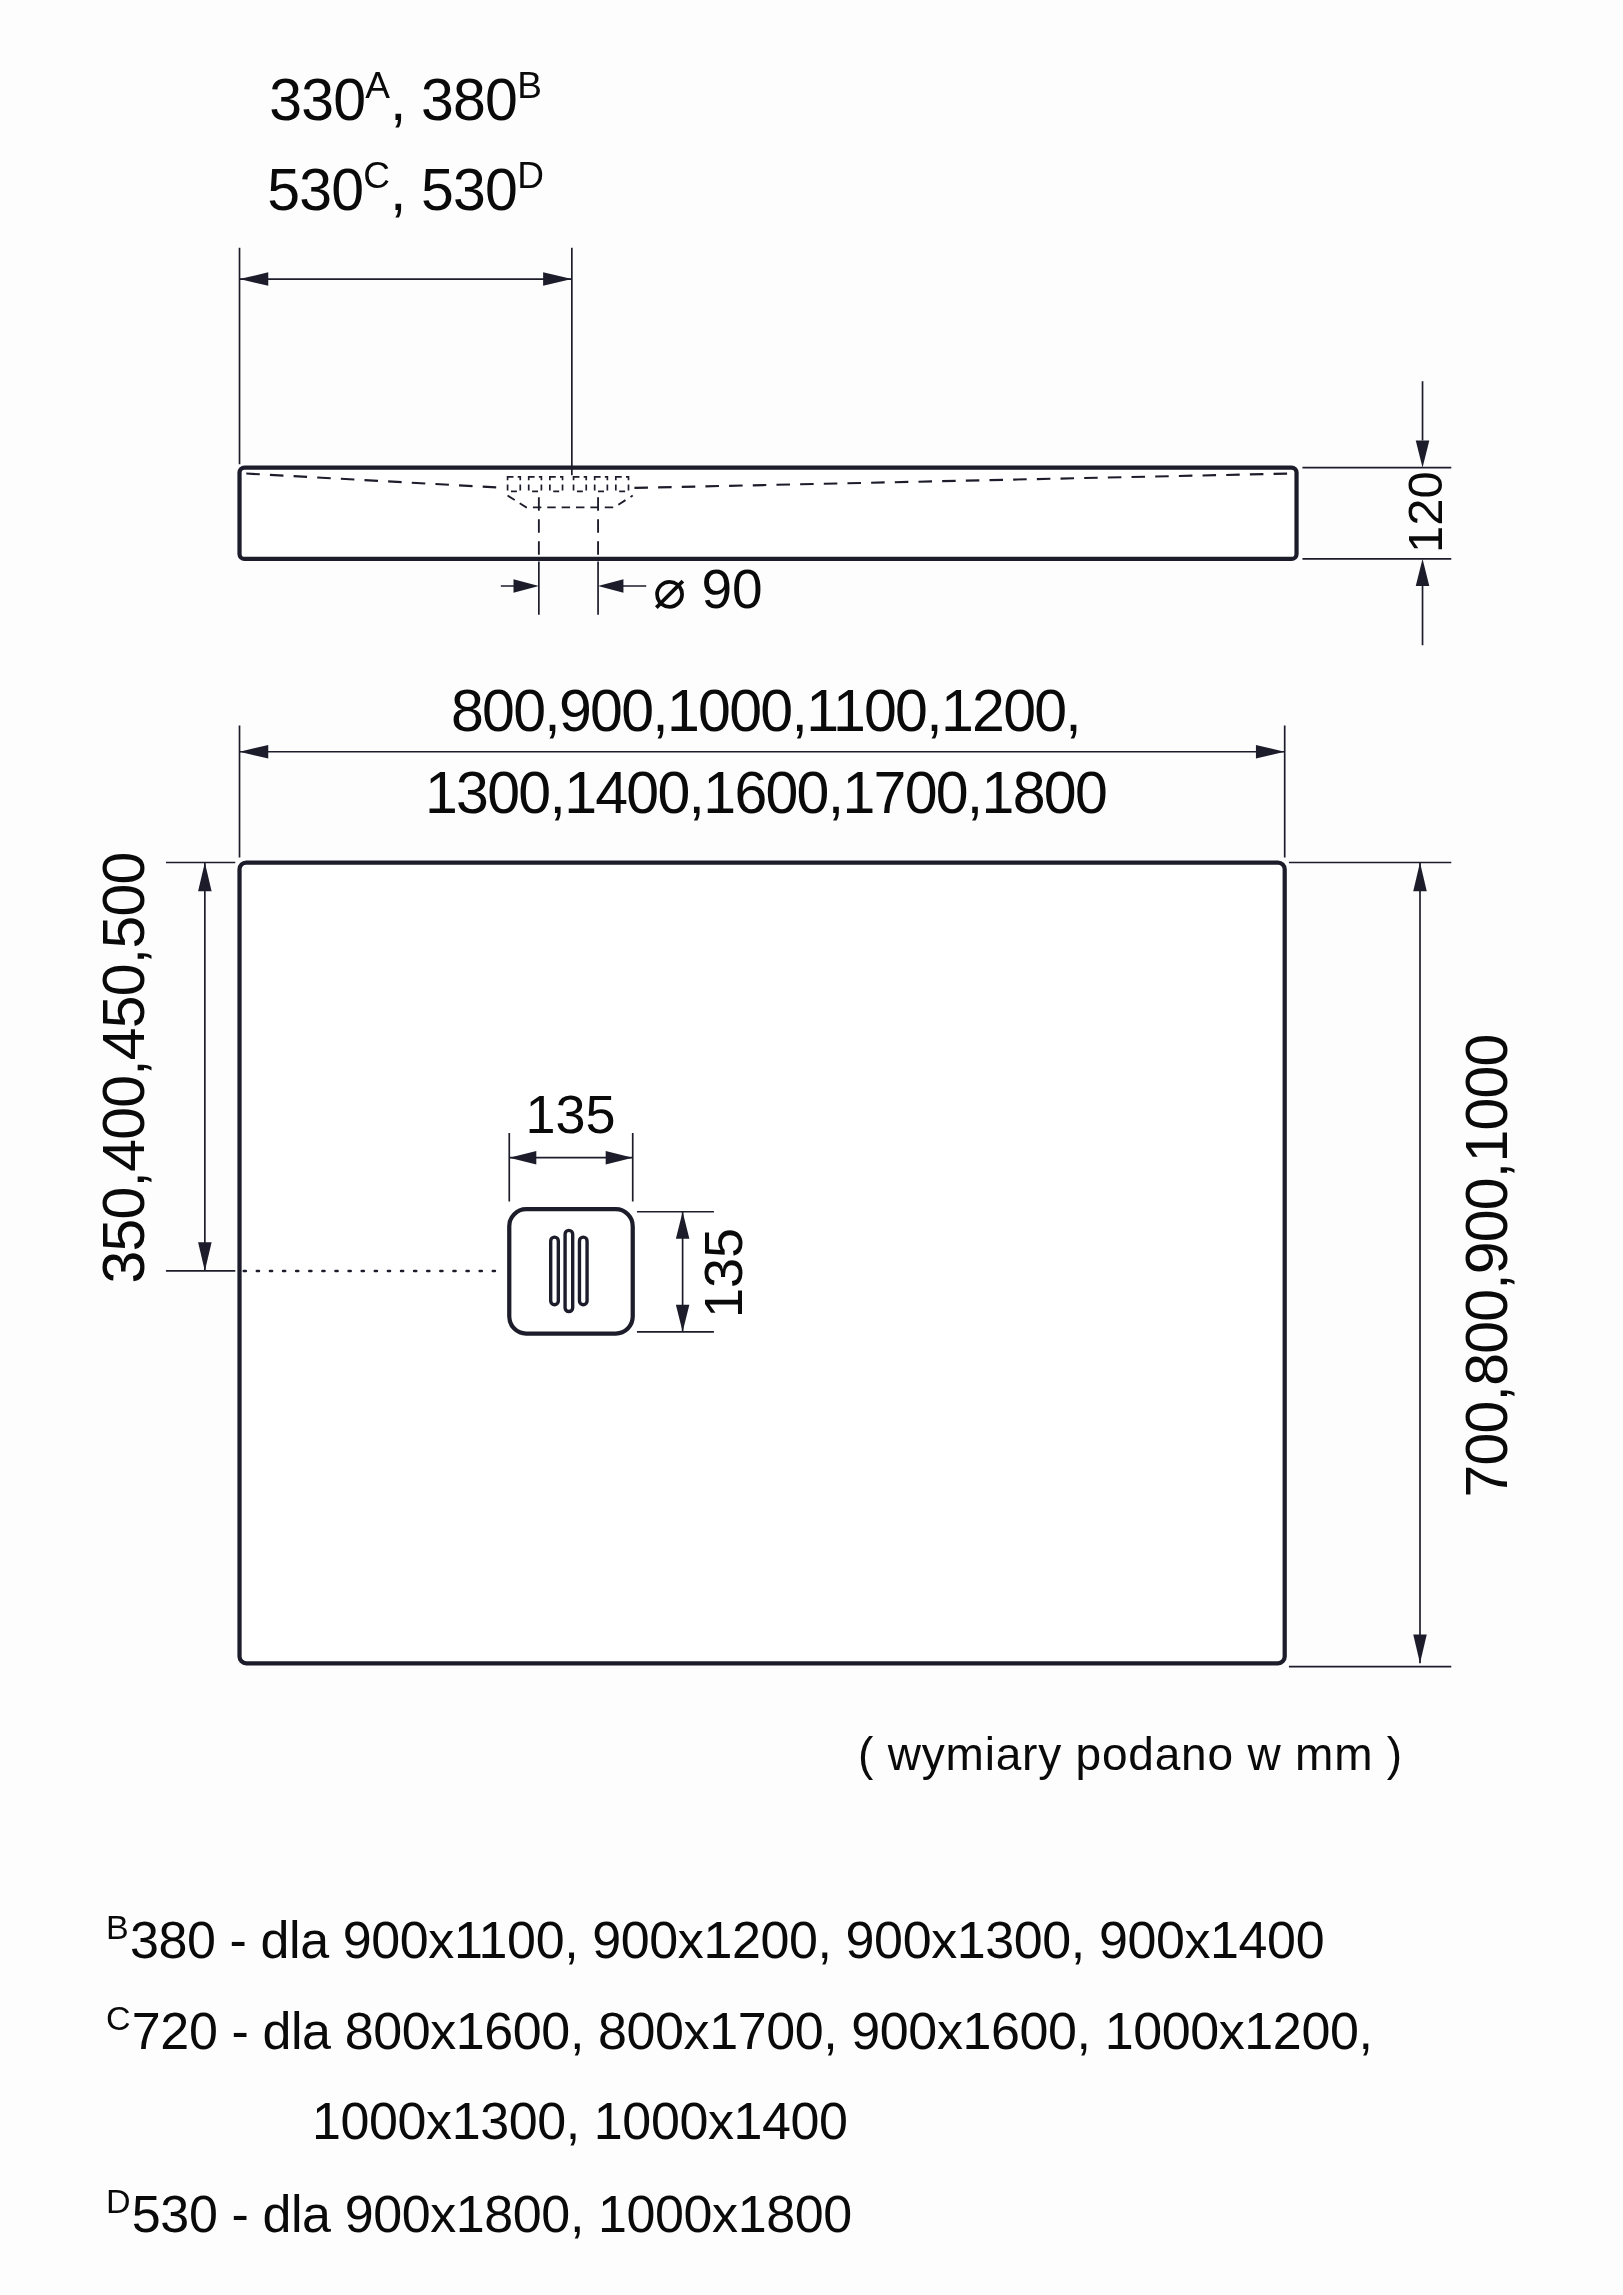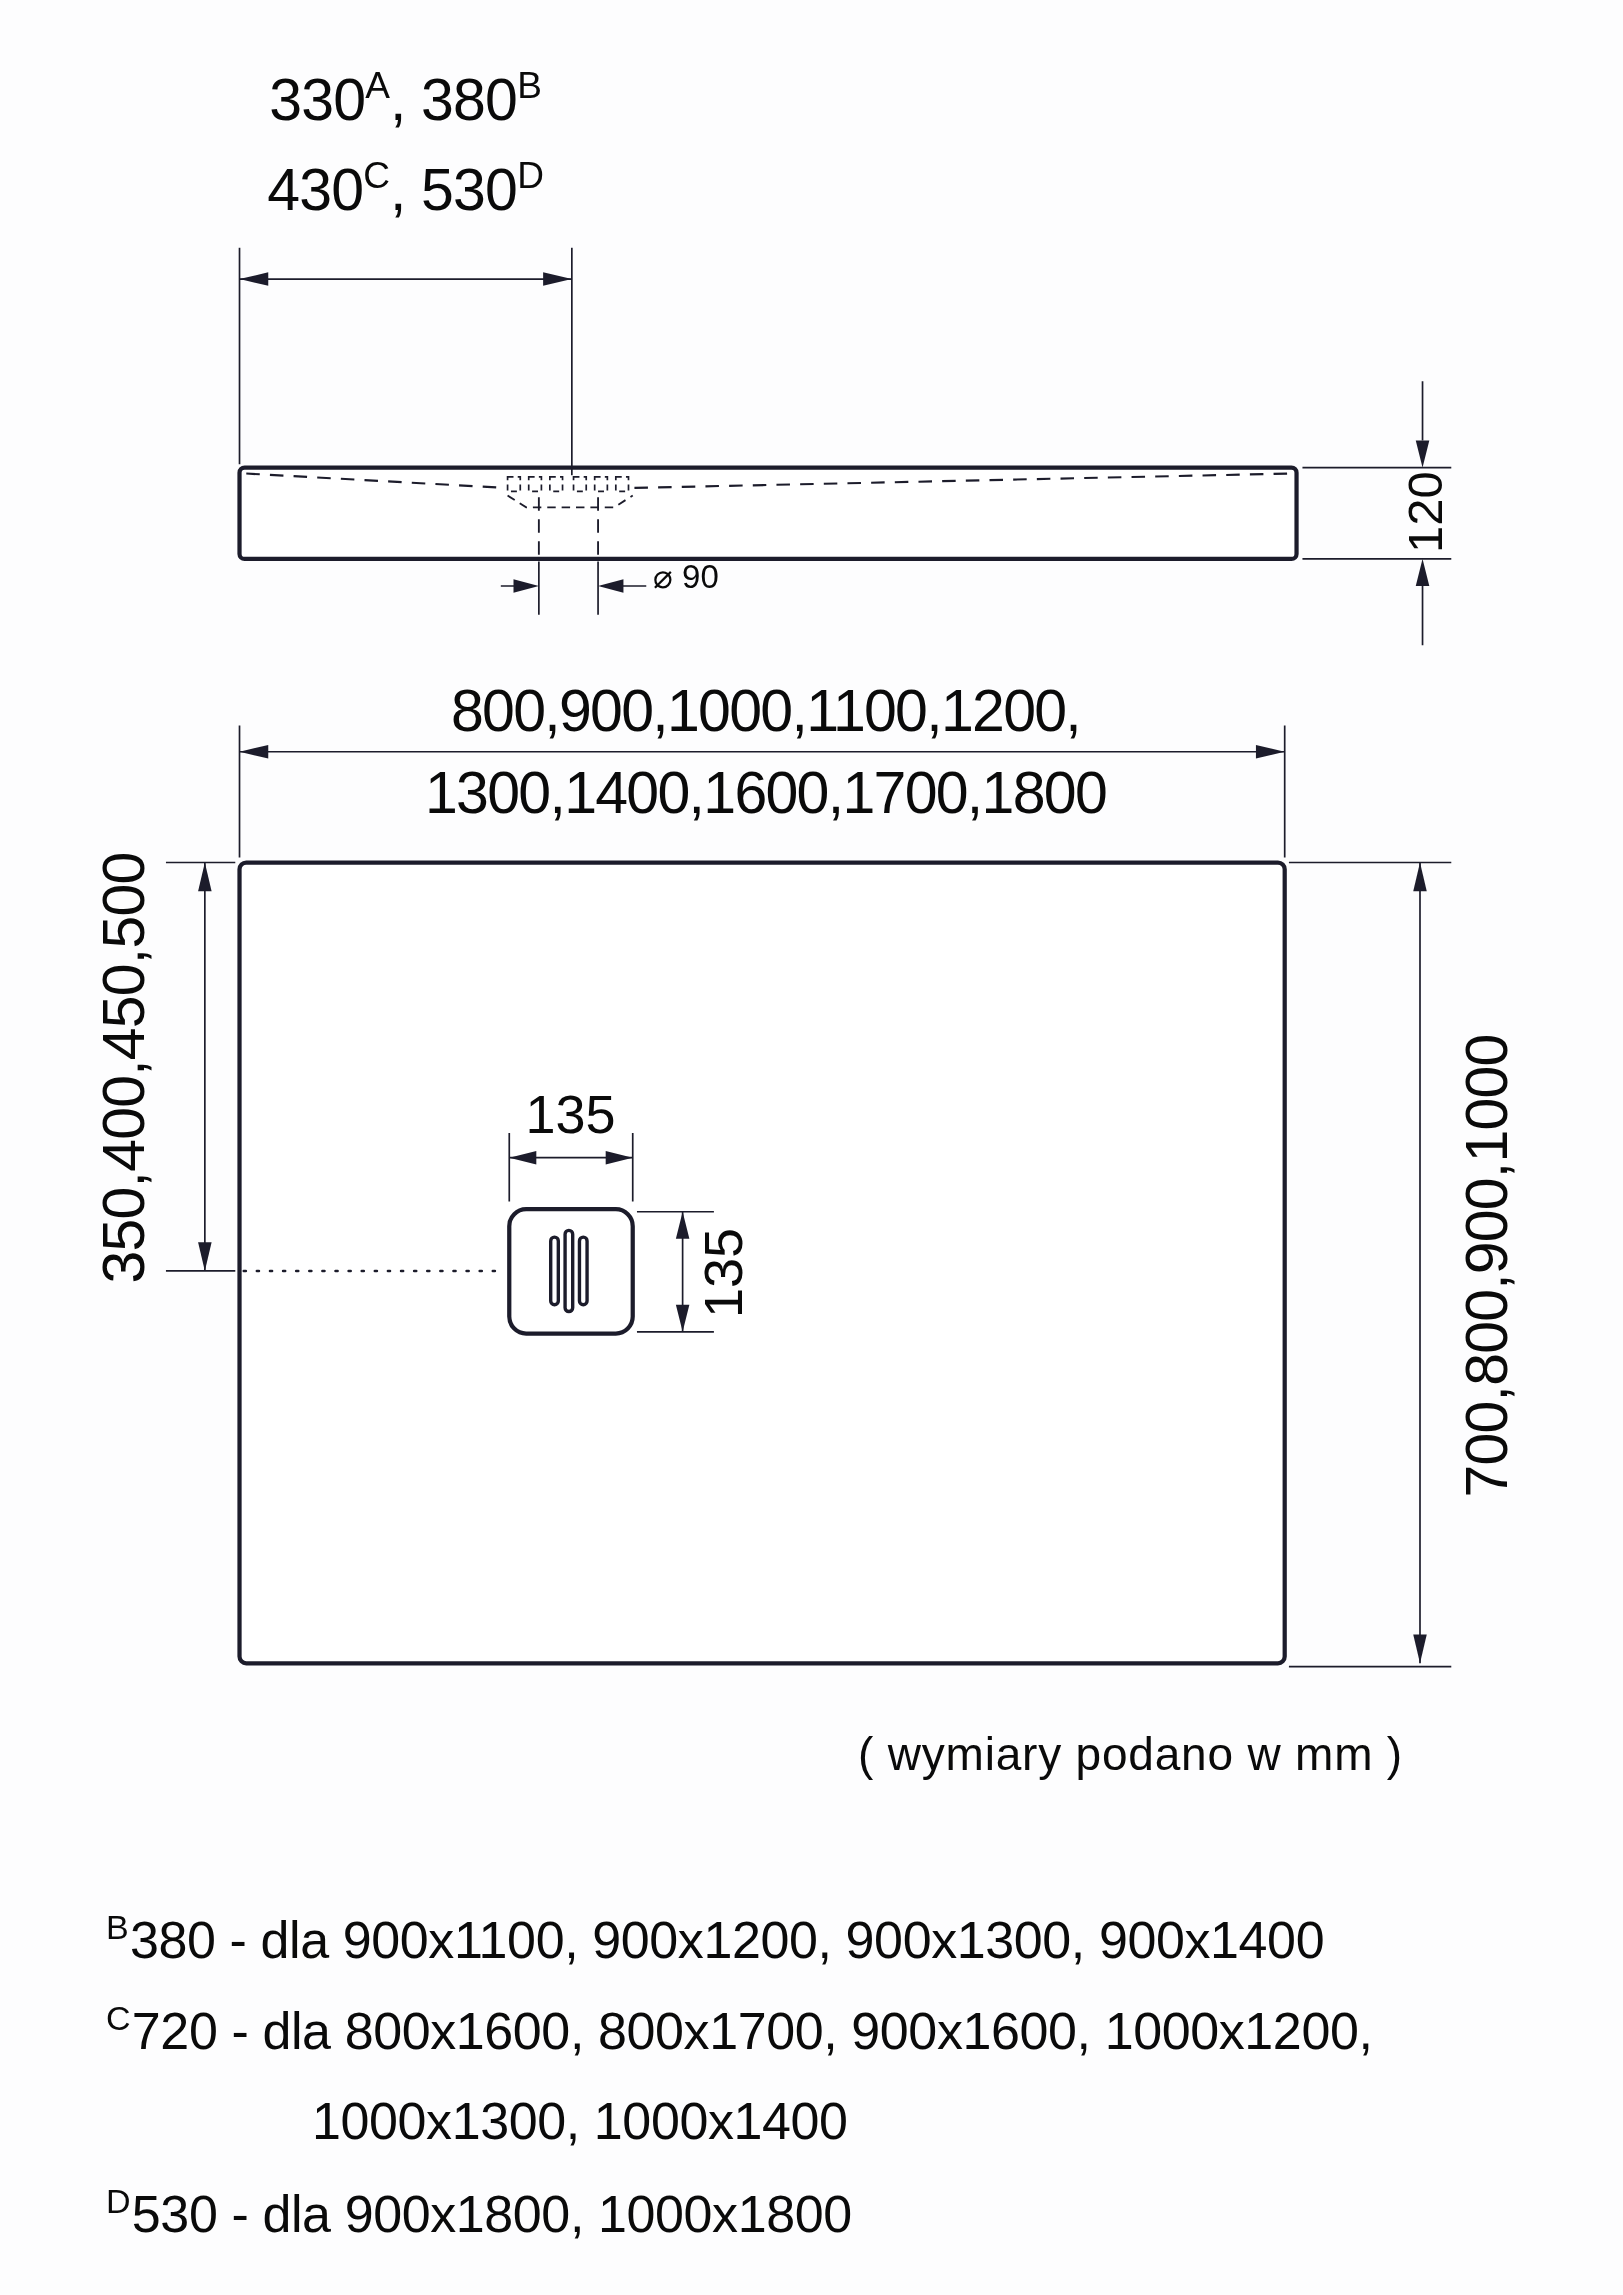--- a/index.html
+++ b/index.html
@@ -97,26 +97,26 @@
 
       <path d="M1524 1020 L1716 1020 M1524 1971 L1716 1971"></path>
       <path d="M1679 1020 L1679 1967"></path>
       <polygon points="1679,1020 1671,1054 1687,1054" fill="#1c1c2b" stroke="none"></polygon>
       <polygon points="1679,1967 1671,1933 1687,1933" fill="#1c1c2b" stroke="none"></polygon>
     </g>
   </svg>
 
   <div class="txt dim center twoline" style="left:211px;top:59px;width:389px;">
     <div><span>330</span><span class="sup">A</span><span>, 380</span><span class="sup">B</span></div>
-    <div><span>430</span><span class="sup">C</span><span>, 530</span><span class="sup">D</span></div>
+    <div><span>530</span><span class="sup">C</span><span>, 530</span><span class="sup">D</span></div>
   </div>
 
   <div class="txt center rot" style="left:1340px;top:484px;width:169px;font-size:49px;">120</div>
 
-  <div class="txt" style="left:653px;top:557px;font-size:33px;">⌀ 90</div>
+  <div class="txt" style="left:653px;top:557px;font-size:55px;">⌀ 90</div>
 
   <div class="txt dim center twoline" style="left:385px;top:670px;width:761px;letter-spacing:-1.7px;">
     <div>800,900,1000,1100,1200,</div>
     <div>1300,1400,1600,1700,1800</div>
   </div>
 
   <div class="txt dim center rot" style="left:-134px;top:1034px;width:516px;">350,400,450,500</div>
 
   <div class="txt dim center rot" style="left:1225px;top:1232px;width:524px;">700,800,900,1000</div>
 

